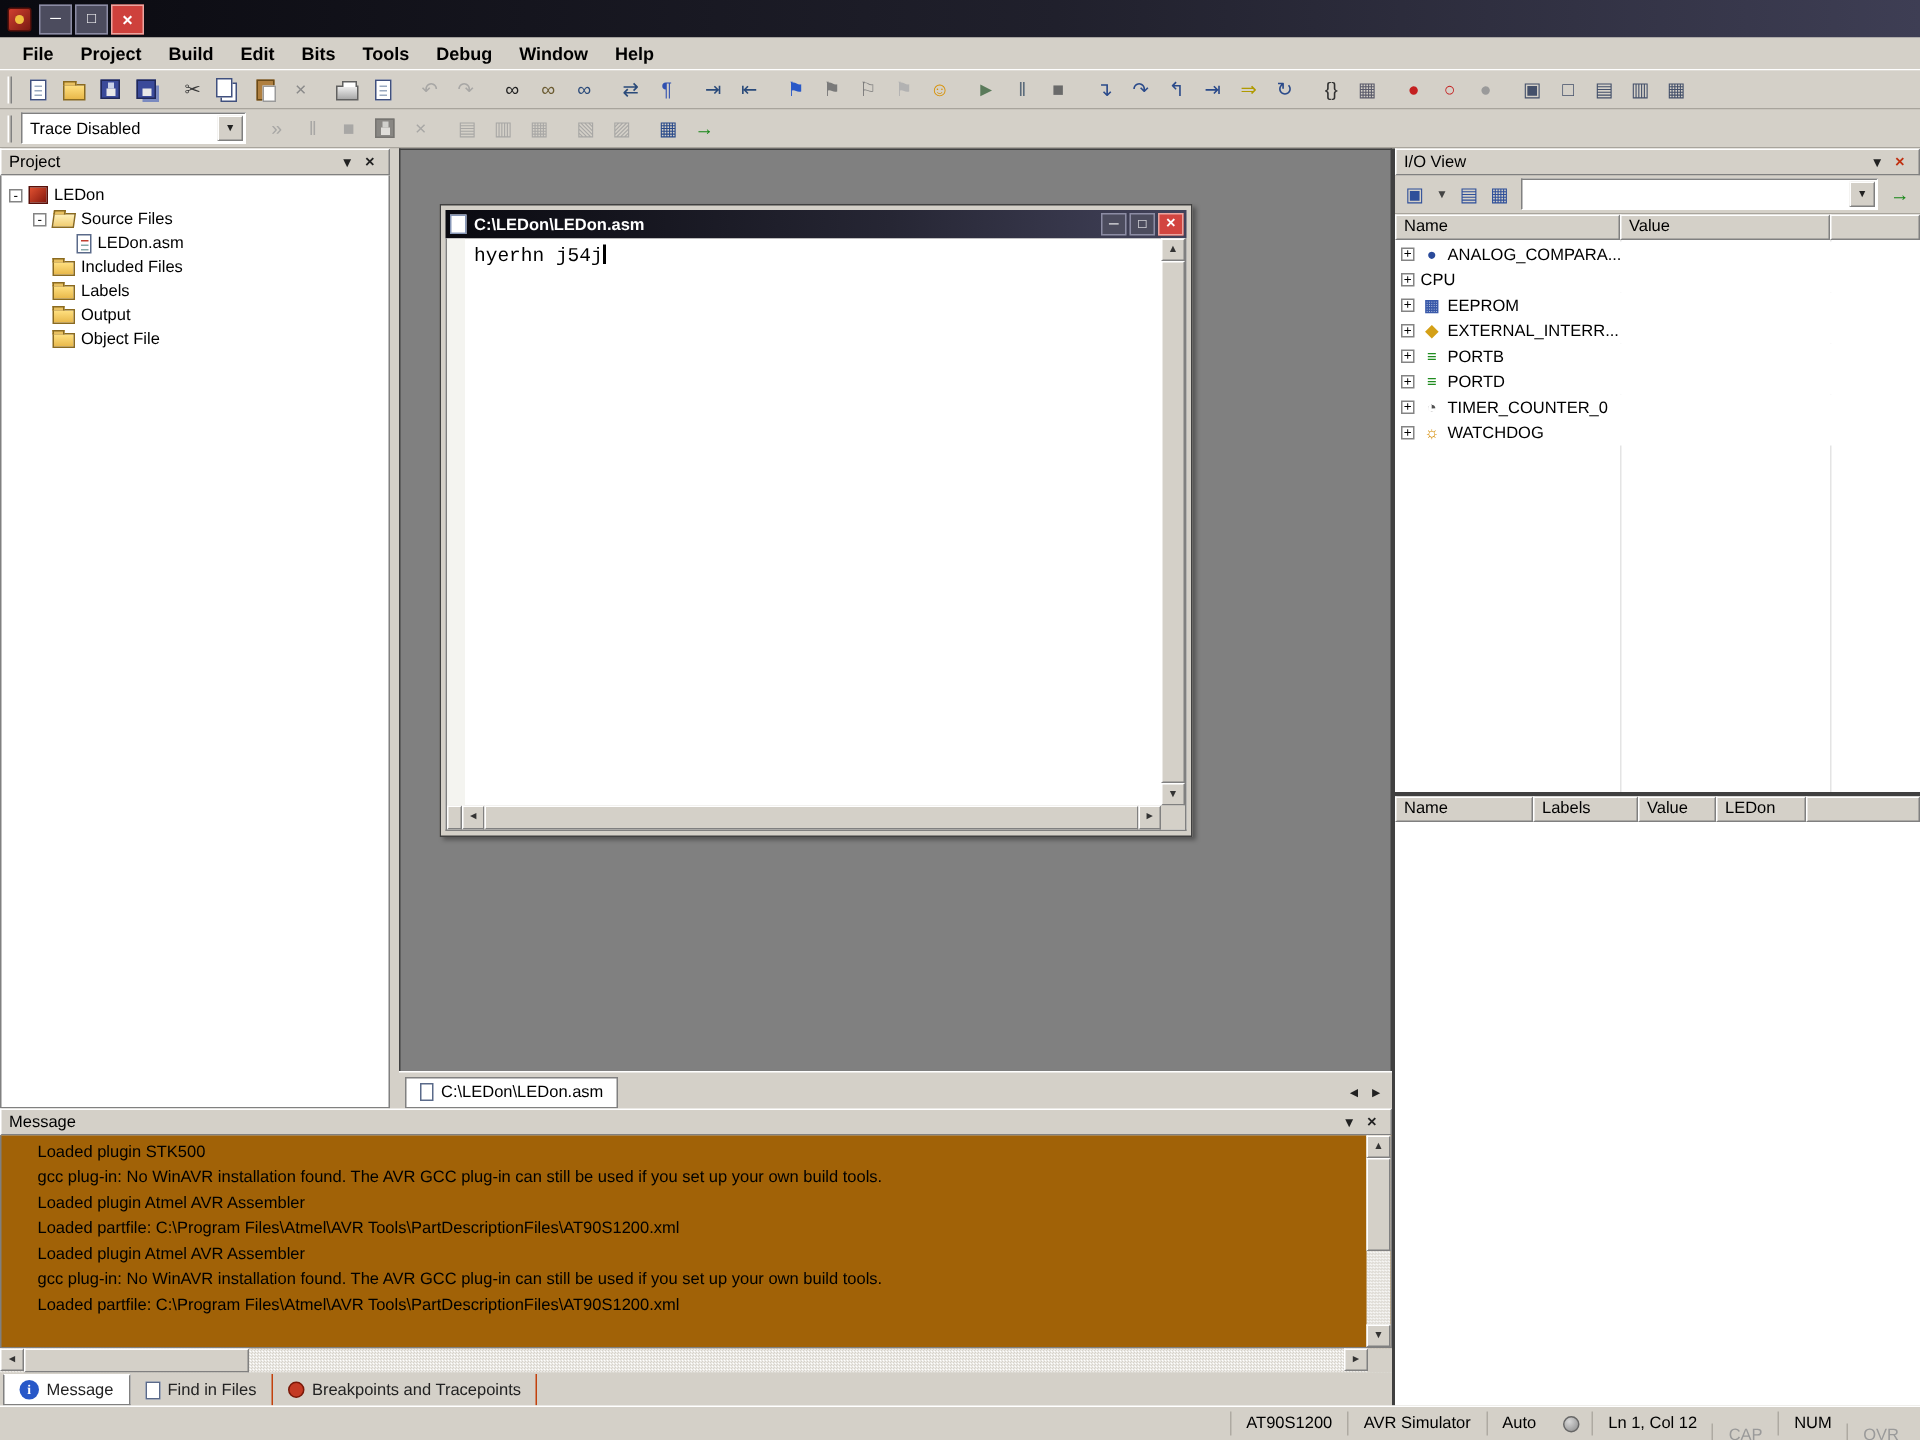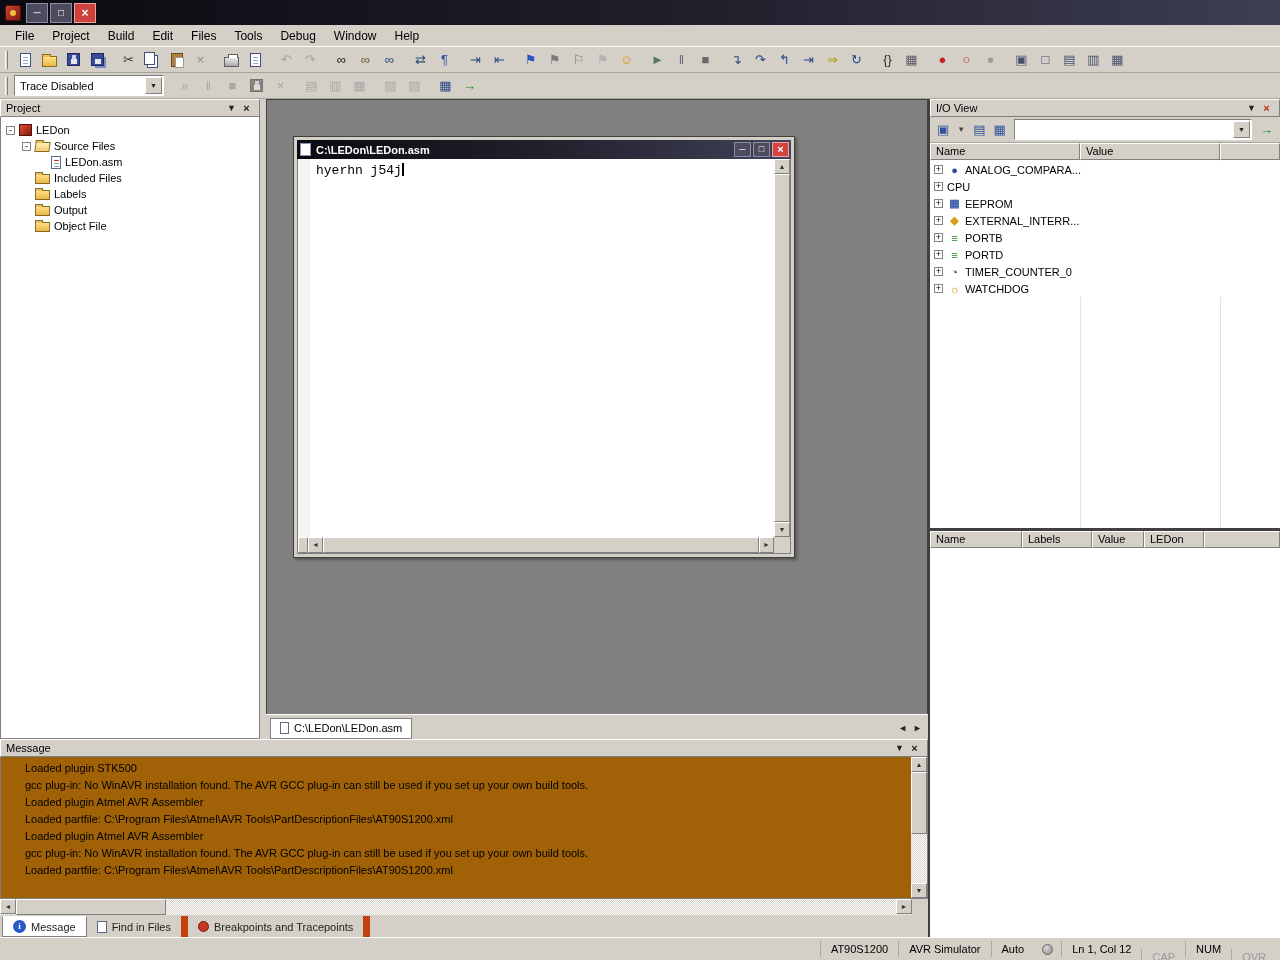--- a/index.html
+++ b/index.html
@@ -11,21 +11,21 @@
   .titlebar{height:25px;flex:0 0 auto;background:linear-gradient(90deg,#0a0a10,#20202c 55%,#3e3e54);display:flex;align-items:center;padding:0 3px;}
   .app-icon{width:16px;height:16px;margin:0 5px 0 2px;background:linear-gradient(135deg,#d04030,#7a1a12);border:1px solid #55100a;border-radius:2px;position:relative;flex:0 0 auto;}
   .app-icon::after{content:"";position:absolute;left:4px;top:4px;width:6px;height:6px;background:#f0c040;border-radius:50%;}
   .titlebar .title{color:#fff;font-weight:bold;font-size:12px;flex:1;white-space:nowrap;}
   .win-btns{display:flex;gap:2px;}
   .wb{width:22px;height:20px;border:1px solid #8c8ca4;background:#4c4c5e;color:#fff;font-size:10px;line-height:18px;text-align:center;cursor:default;}
   .wb.close{background:#ce413c;border-color:#eba5a0;font-weight:bold;font-size:12px;}
 
   
   .menubar{height:22px;flex:0 0 auto;display:flex;align-items:center;padding-left:6px;background:#d4d0c8;border-bottom:1px solid #ffffff;}
-  .menu-item{padding:3px 9px;font-size:12px;}
+  .menu-item{padding:3px 9px;font-size:12px;font-weight:bold;}
 
   
   .toolbar{height:26px;flex:0 0 auto;display:flex;align-items:center;padding:1px 4px;background:#d4d0c8;border-bottom:1px solid #a8a49c;gap:1px;}
   .tb-grip{width:3px;height:18px;border-left:1px solid #fff;border-right:1px solid #808080;margin:0 5px 0 1px;flex:0 0 auto;}
   .tbtn{width:23px;height:22px;background:transparent;border:1px solid transparent;display:flex;align-items:center;justify-content:center;flex:0 0 auto;cursor:default;}
   .tbtn.gap{margin-left:7px;}
   .glyph{font-size:13px;line-height:1;color:#444;}
   .tbtn.disabled .glyph{color:#9a9a9a !important;opacity:.75;}
   .tbtn.disabled .gi-page,.tbtn.disabled .gi-folder,.tbtn.disabled .gi-disk,.tbtn.disabled .gi-disk2{filter:grayscale(1);opacity:.55;}
 
@@ -116,21 +116,21 @@
   .msg-lines{flex:1;padding:5px 0 0 24px;overflow:hidden;}
   .msg-line{height:17px;font-size:11px;white-space:nowrap;}
   .msg-vsb{width:16px;flex:0 0 auto;display:flex;flex-direction:column;background:repeating-conic-gradient(#ffffff 0% 25%,#d6d2ca 0% 50%) 0 0/2px 2px;}
   .msg-vsb .sb-thumb{height:62px;flex:0 0 auto;}
   .msg-vsb .sb-track{flex:1;}
   .msg-hsb{height:16px;flex:0 0 auto;display:flex;background:repeating-conic-gradient(#ffffff 0% 25%,#d6d2ca 0% 50%) 0 0/2px 2px;}
   .msg-hsb .sb-thumb{width:150px;flex:0 0 auto;}
   .msg-hsb .sb-track{flex:1;}
   .msg-hsb .hcorner{width:16px;flex:0 0 auto;background:#d4d0c8;}
   .msg-tabs{height:22px;flex:0 0 auto;display:flex;align-items:stretch;background:#d4d0c8;padding:1px 0 0 2px;}
-  .mtab{display:flex;align-items:center;gap:5px;padding:0 10px;font-size:11px;border-right:7px solid #c2410c;color:#222;white-space:nowrap;cursor:default;}
+  .mtab{display:flex;align-items:center;gap:5px;padding:0 10px;font-size:11px;border-right:1px solid #c2410c;color:#222;white-space:nowrap;cursor:default;}
   .mtab.active{background:#fff;border:1px solid #808080;border-top:1px solid #fff;}
   .mi-info{width:13px;height:13px;border-radius:50%;background:#2858c8;color:#fff;font-size:9px;font-weight:bold;text-align:center;line-height:13px;font-family:"Liberation Serif",serif;}
   .mi-find{width:10px;height:12px;background:#fff;border:1px solid #5a6a8a;}
   .mi-bp{width:11px;height:11px;border-radius:50%;background:#c43a24;border:1px solid #7a1808;}
 
   
   .right-panel{flex:1;display:flex;flex-direction:column;border-left:2px solid #404040;min-width:0;}
   .io-toolbar{height:26px;flex:0 0 auto;display:flex;align-items:center;gap:2px;padding:2px 4px;background:#d4d0c8;border-bottom:1px solid #a8a49c;}
   .io-tbtn{height:20px;background:transparent;border:1px solid transparent;display:flex;align-items:center;justify-content:center;padding:0 2px;cursor:default;}
   .io-combo{flex:1;margin:0 3px;}
@@ -175,21 +175,21 @@
       <button class="wb close">×</button>
     </span>
   </div>
 
   <div class="menubar">
 
   <span class="menu-item">File</span>
       <span class="menu-item">Project</span>
       <span class="menu-item">Build</span>
       <span class="menu-item">Edit</span>
-      <span class="menu-item">Files</span>
+      <span class="menu-item">Bits</span>
       <span class="menu-item">Tools</span>
       <span class="menu-item">Debug</span>
       <span class="menu-item">Window</span>
       <span class="menu-item">Help</span>
     </div>
 
   <div class="toolbar">
     <span class="tb-grip"></span>
     <span style="display:flex;align-items:center;gap:1px;">
 

